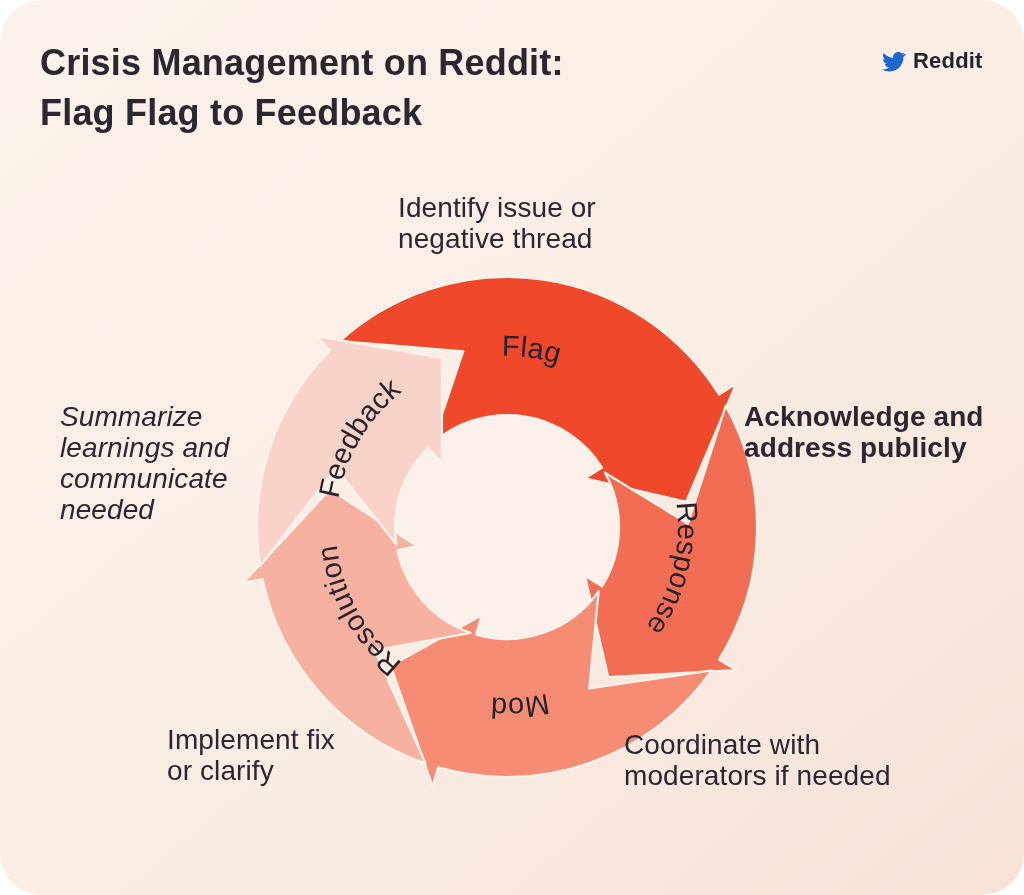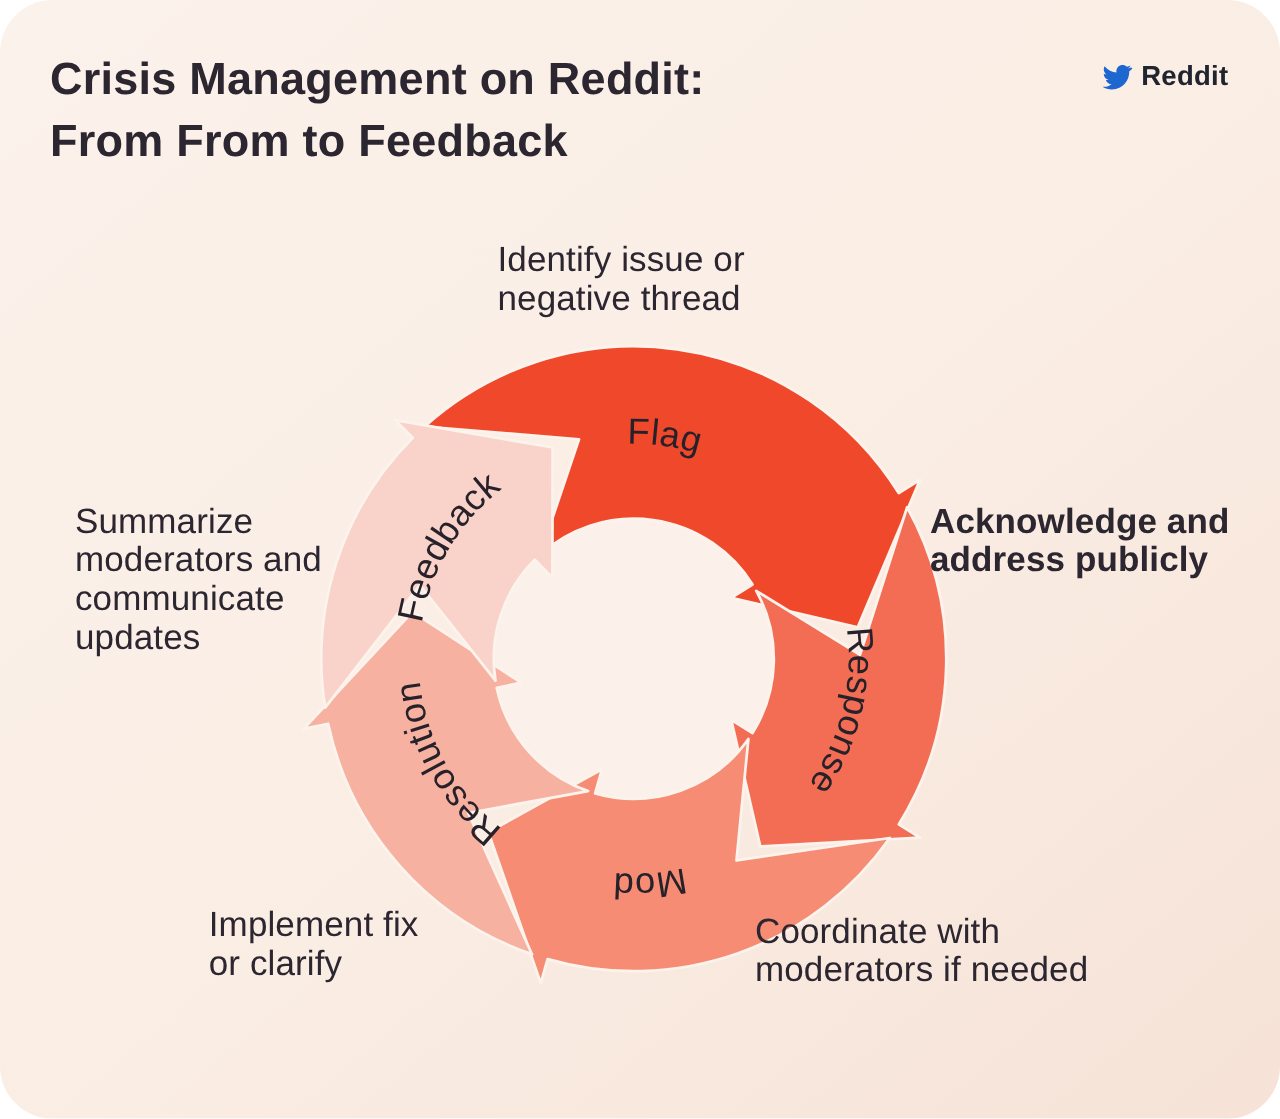--- a/index.html
+++ b/index.html
@@ -27,33 +27,33 @@
   }
   .logo svg{display:block;}
   #wheel{position:absolute;left:0;top:0;}
   .caption{
     position:absolute;font-size:28px;line-height:31px;font-weight:500;
     color:#2C2631;letter-spacing:.1px;
   }
   .caption span{display:block;}
   .cap-flag{left:398px;top:192px;}
   .cap-response{left:744px;top:401px;font-weight:bold;}
-  .cap-mod{left:604px;top:729px;}
+  .cap-mod{left:624px;top:729px;}
   .cap-resolution{left:167px;top:724px;}
-  .cap-feedback{left:60px;top:401px;}
+  .cap-feedback{left:60px;top:401px;font-style:italic;}
 </style>
 </head>
 <body>
 
 <div id="canvas">
   <div id="card"></div>
 
   <div class="title">
     <div>Crisis Management on Reddit:</div>
-    <div>From From to Feedback</div>
+    <div>Flag Flag to Feedback</div>
   </div>
 
   <div class="logo">
     <span>
       <svg width="24" height="24" viewBox="0 0 24 24">
         <path fill="#1E66D0" d="M23 5c-.8.4-1.7.6-2.6.8.9-.6 1.6-1.5 2-2.5-.9.5-1.9.9-2.9 1.1C18.6 3.5 17.4 3 16 3c-2.7 0-4.9 2.2-4.9 4.9 0 .4 0 .8.1 1.1C7.7 8.8 4.1 6.9 1.7 4c-.4.7-.7 1.5-.7 2.4 0 1.7.9 3.2 2.2 4.1-.8 0-1.6-.2-2.2-.6v.1c0 2.4 1.7 4.4 3.9 4.8-.4.1-.8.2-1.3.2-.3 0-.6 0-.9-.1.6 2 2.4 3.4 4.6 3.4-1.7 1.3-3.8 2.1-6.1 2.1-.4 0-.8 0-1.2-.1 2.2 1.4 4.8 2.2 7.5 2.2 9 0 13.9-7.4 13.9-13.9v-.6c1-.7 1.8-1.6 2.6-2.5z"></path>
       </svg>
     </span>
     <span class="brand-text">Reddit</span>
   </div>
@@ -94,17 +94,17 @@
   <div class="caption cap-mod">
     <span>Coordinate with</span>
     <span>moderators if needed</span>
   </div>
   <div class="caption cap-resolution">
     <span>Implement fix</span>
     <span>or clarify</span>
   </div>
   <div class="caption cap-feedback">
     <span>Summarize</span>
-    <span>moderators and</span>
+    <span>learnings and</span>
     <span>communicate</span>
-    <span>updates</span>
+    <span>needed</span>
   </div>
 </div>
 
 </body></html>

